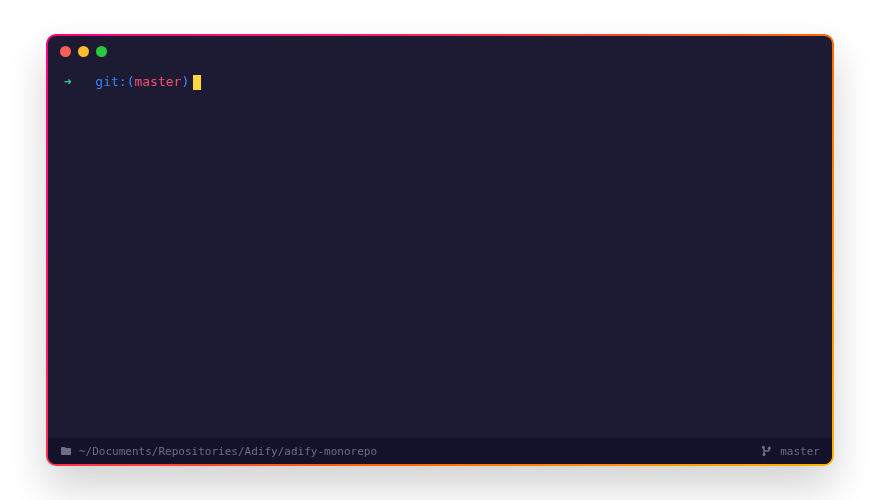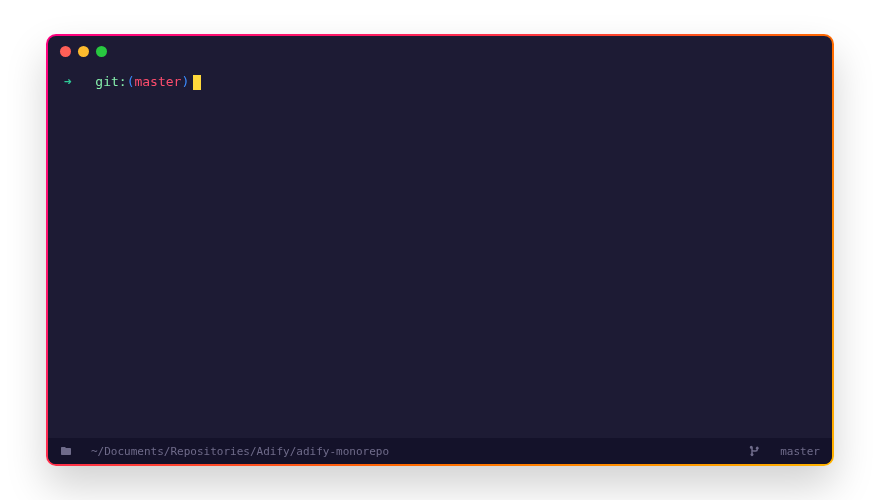--- a/index.html
+++ b/index.html
@@ -52,21 +52,21 @@
       line-height: 1.6;
     }
     .prompt-line {
       display: flex;
       align-items: center;
       gap: 0;
       white-space: pre;
     }
     .arrow { color: #2fc997; }
     .dirname { color: #3de0d6; }
-    .git-label { color: #86efac; }
+    .git-label { color: #3b82f6; }
     .paren { color: #3b8cff; }
     .branch { color: #ff4d6d; }
     .cursor {
       display: inline-block;
       width: 8px;
       height: 15px;
       background: #ffd93b;
       margin-left: 4px;
       vertical-align: -2px;
     }
@@ -76,21 +76,21 @@
       display: flex;
       align-items: center;
       justify-content: space-between;
       padding: 0 12px;
       font-size: 11px;
       color: #6f6b8a;
     }
     .status-left, .status-right {
       display: flex;
       align-items: center;
-      gap: 19px;
+      gap: 7px;
     }
     .folder-icon, .branch-icon {
       display: inline-flex;
       width: 12px;
       height: 12px;
       color: #6f6b8a;
     }
     .folder-icon svg, .branch-icon svg {
       width: 100%;
       height: 100%;

